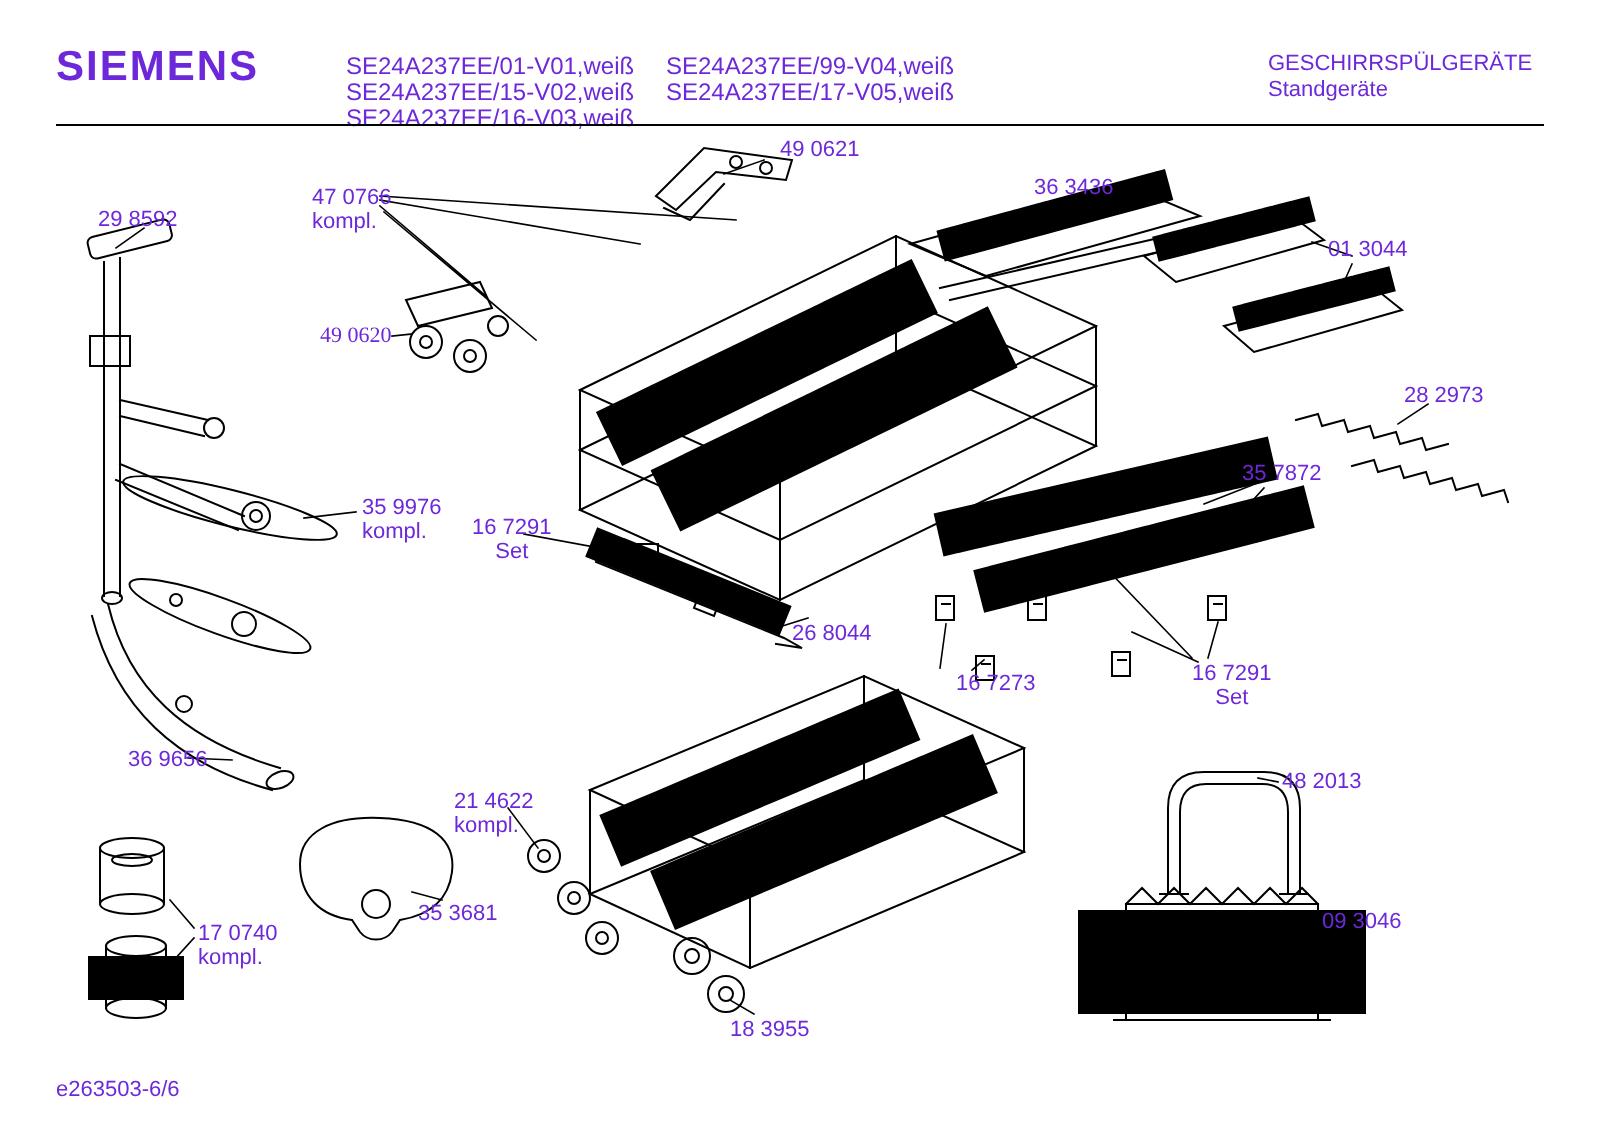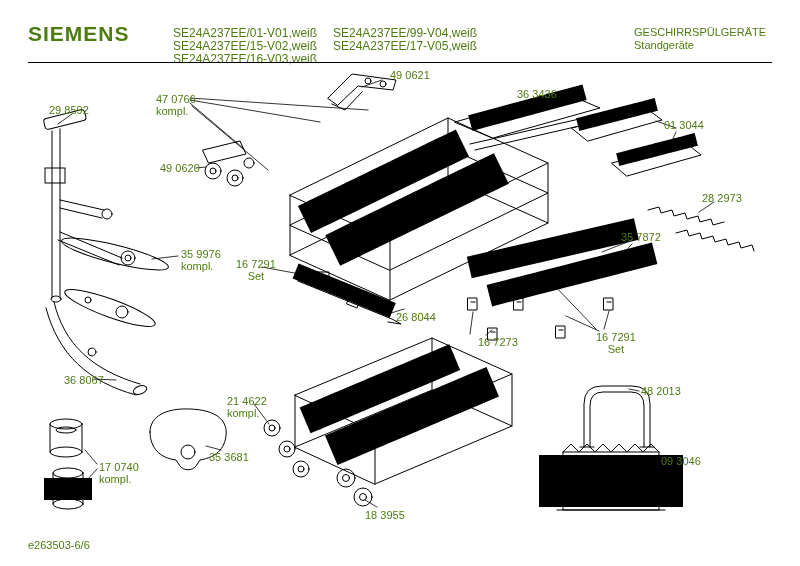--- a/index.html
+++ b/index.html
@@ -1,18 +1,18 @@
 <!DOCTYPE html>
 <html><head>
 <meta charset="utf-8">
 <style>
   html,body { margin:0; padding:0; background:#e8e8e8; }
   .page {
     position:relative; width:800px; height:566px; margin:0 auto;
-    background:#ffffff; color:#4d7c0f;
+    background:#ffffff; color:#6d28d9;
     font-family:"Liberation Sans", sans-serif;
     overflow:hidden;
   }
   
   .brand { position:absolute; left:28px; top:22px; font-size:21px; font-weight:bold; letter-spacing:1px; }
   .models { position:absolute; top:27px; font-size:12px; line-height:13px; white-space:nowrap;margin-left:15px; }
   .col1 { left:158px; }
   .col2 { left:318px; }
   .title-block { position:absolute; left:634px; top:26px; font-size:11px; line-height:13px; }
   .header-rule { position:absolute; left:28px; width:744px; top:62px; border-top:1.5px solid #000; }
@@ -236,21 +236,21 @@
         </div>
         <div class="part-label" style="left: 374px; top: 6px; margin-left: 16px;">
           <div>49 0621</div>
         </div>
         <div class="part-label" style="left: 517px; top: 25px;">
           <div>36 3436</div>
         </div>
         <div class="part-label" style="left: 664px; top: 56px;">
           <div>01 3044</div>
         </div>
-        <div class="part-label" style="left: 160px; top: 99px;">
+        <div class="part-label" style="left: 160px; top: 99px; font-family: Liberation Serif, serif;">
           <div>49 0620</div>
         </div>
         <div class="part-label" style="left: 702px; top: 129px;">
           <div>28 2973</div>
         </div>
         <div class="part-label" style="left: 621px; top: 168px; text-align: center;">
           <div>35 7872</div>
         </div>
         <div class="part-label" style="left: 181px; top: 185px;">
           <div>35 9976</div>
@@ -264,21 +264,21 @@
           <div>26 8044</div>
         </div>
         <div class="part-label" style="left: 438px; top: 273px; margin-left: 40px;">
           <div>16 7273</div>
         </div>
         <div class="part-label" style="left: 596px; top: 268px;">
           <div>16 7291</div>
           <div style="text-align: center;">Set</div>
         </div>
         <div class="part-label" style="left: 64px; top: 311px;">
-          <div>36 8067</div>
+          <div>36 9656</div>
         </div>
         <div class="part-label" style="left: 227px; top: 332px;">
           <div>21 4622</div>
           <div>kompl.</div>
         </div>
         <div class="part-label" style="left: 641px; top: 322px;">
           <div>48 2013</div>
         </div>
         <div class="part-label" style="left: 209px; top: 388px;">
           <div>35 3681</div>

